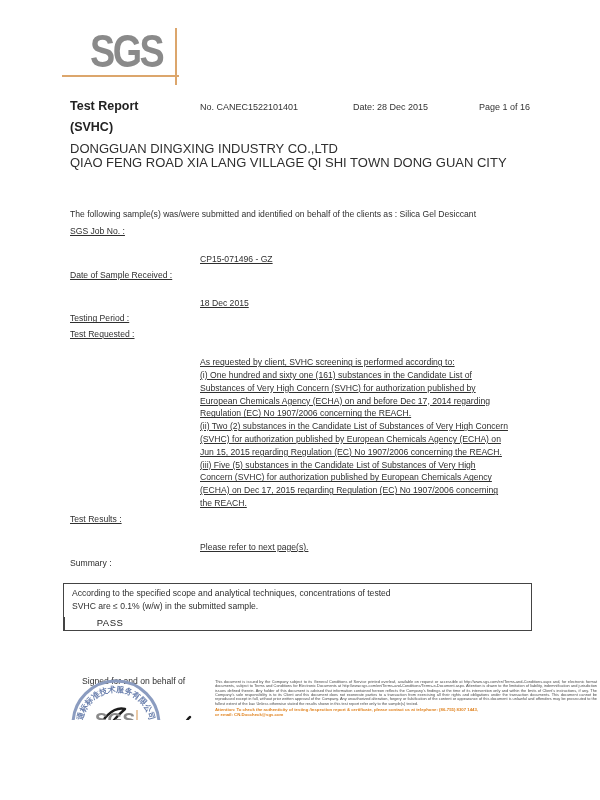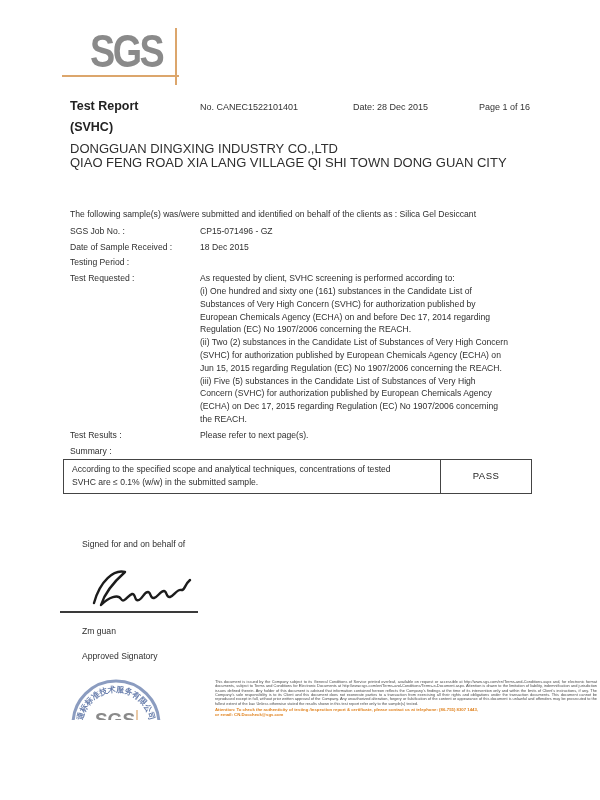--- a/index.html
+++ b/index.html
@@ -16,26 +16,26 @@
   .logo-vline { position:absolute; left:175px; top:28px; width:2px; height:57px; background:#dca66c; }
   .title { position:absolute; left:70px; top:96px; font-size:12.5px; font-weight:bold; line-height:21px; color:#222; }
   .hmeta { position:absolute; top:102px; font-size:9px; color:#333; }
   .report-no   { left:200px; }
   .report-date { left:353px; }
   .report-page { left:479px; }
   .client { position:absolute; left:70px; top:142px; font-size:13px; line-height:13.5px; color:#2f2f2f; }
   
   .content { position:absolute; left:70px; top:208px; width:470px; font-size:8.6px; line-height:12.8px; color:#2f2f2f; }
   .intro { margin:0 0 4px 0; }
-  .row { display:flex; margin-top:3px; }
+  .row { display:flex; margin-top:3px;text-decoration:underline; }
   .row-label { width:130px; flex:none; }
-  .row-value { flex:1; }
+  .row-value { flex:1;margin-top:28px; }
   .pre { white-space:pre-line; }
-  .summary-label { margin:3px 0 2px 0; }
-  .summary-box { margin-left:-7px; width:467px; border:1px solid #444; display:flex; background:#fff; }
+  .summary-label { margin:3px 0 14px 0; }
+  .summary-box { margin-left:-7px; width:467px; border:1px solid #444; display:flex; background:#fff;flex-direction:column; }
   .summary-text { flex:1; padding:3px 8px 4px 8px; white-space:pre-line; }
   .summary-result { width:90px; flex:none; border-left:1px solid #444; display:flex; align-items:center; justify-content:center; font-size:9.5px; letter-spacing:0.5px; color:#222; }
   
   .sign { margin-top:44px; }
   .sign p { margin:12px; line-height:13px; }
   .sig-svg { display:block; margin:6px 0 0 10px; }
   .sig-line { width:138px; border-bottom:2px solid #3a3a3a; margin:-4px 0 7px -10px; }
   
   .seal-svg { position:absolute; left:68px; top:676px; }
   .seal-lines { position:absolute; left:55px; top:737px; width:130px; font-size:5px; line-height:6.2px; color:#5b79b2; z-index:2; }

